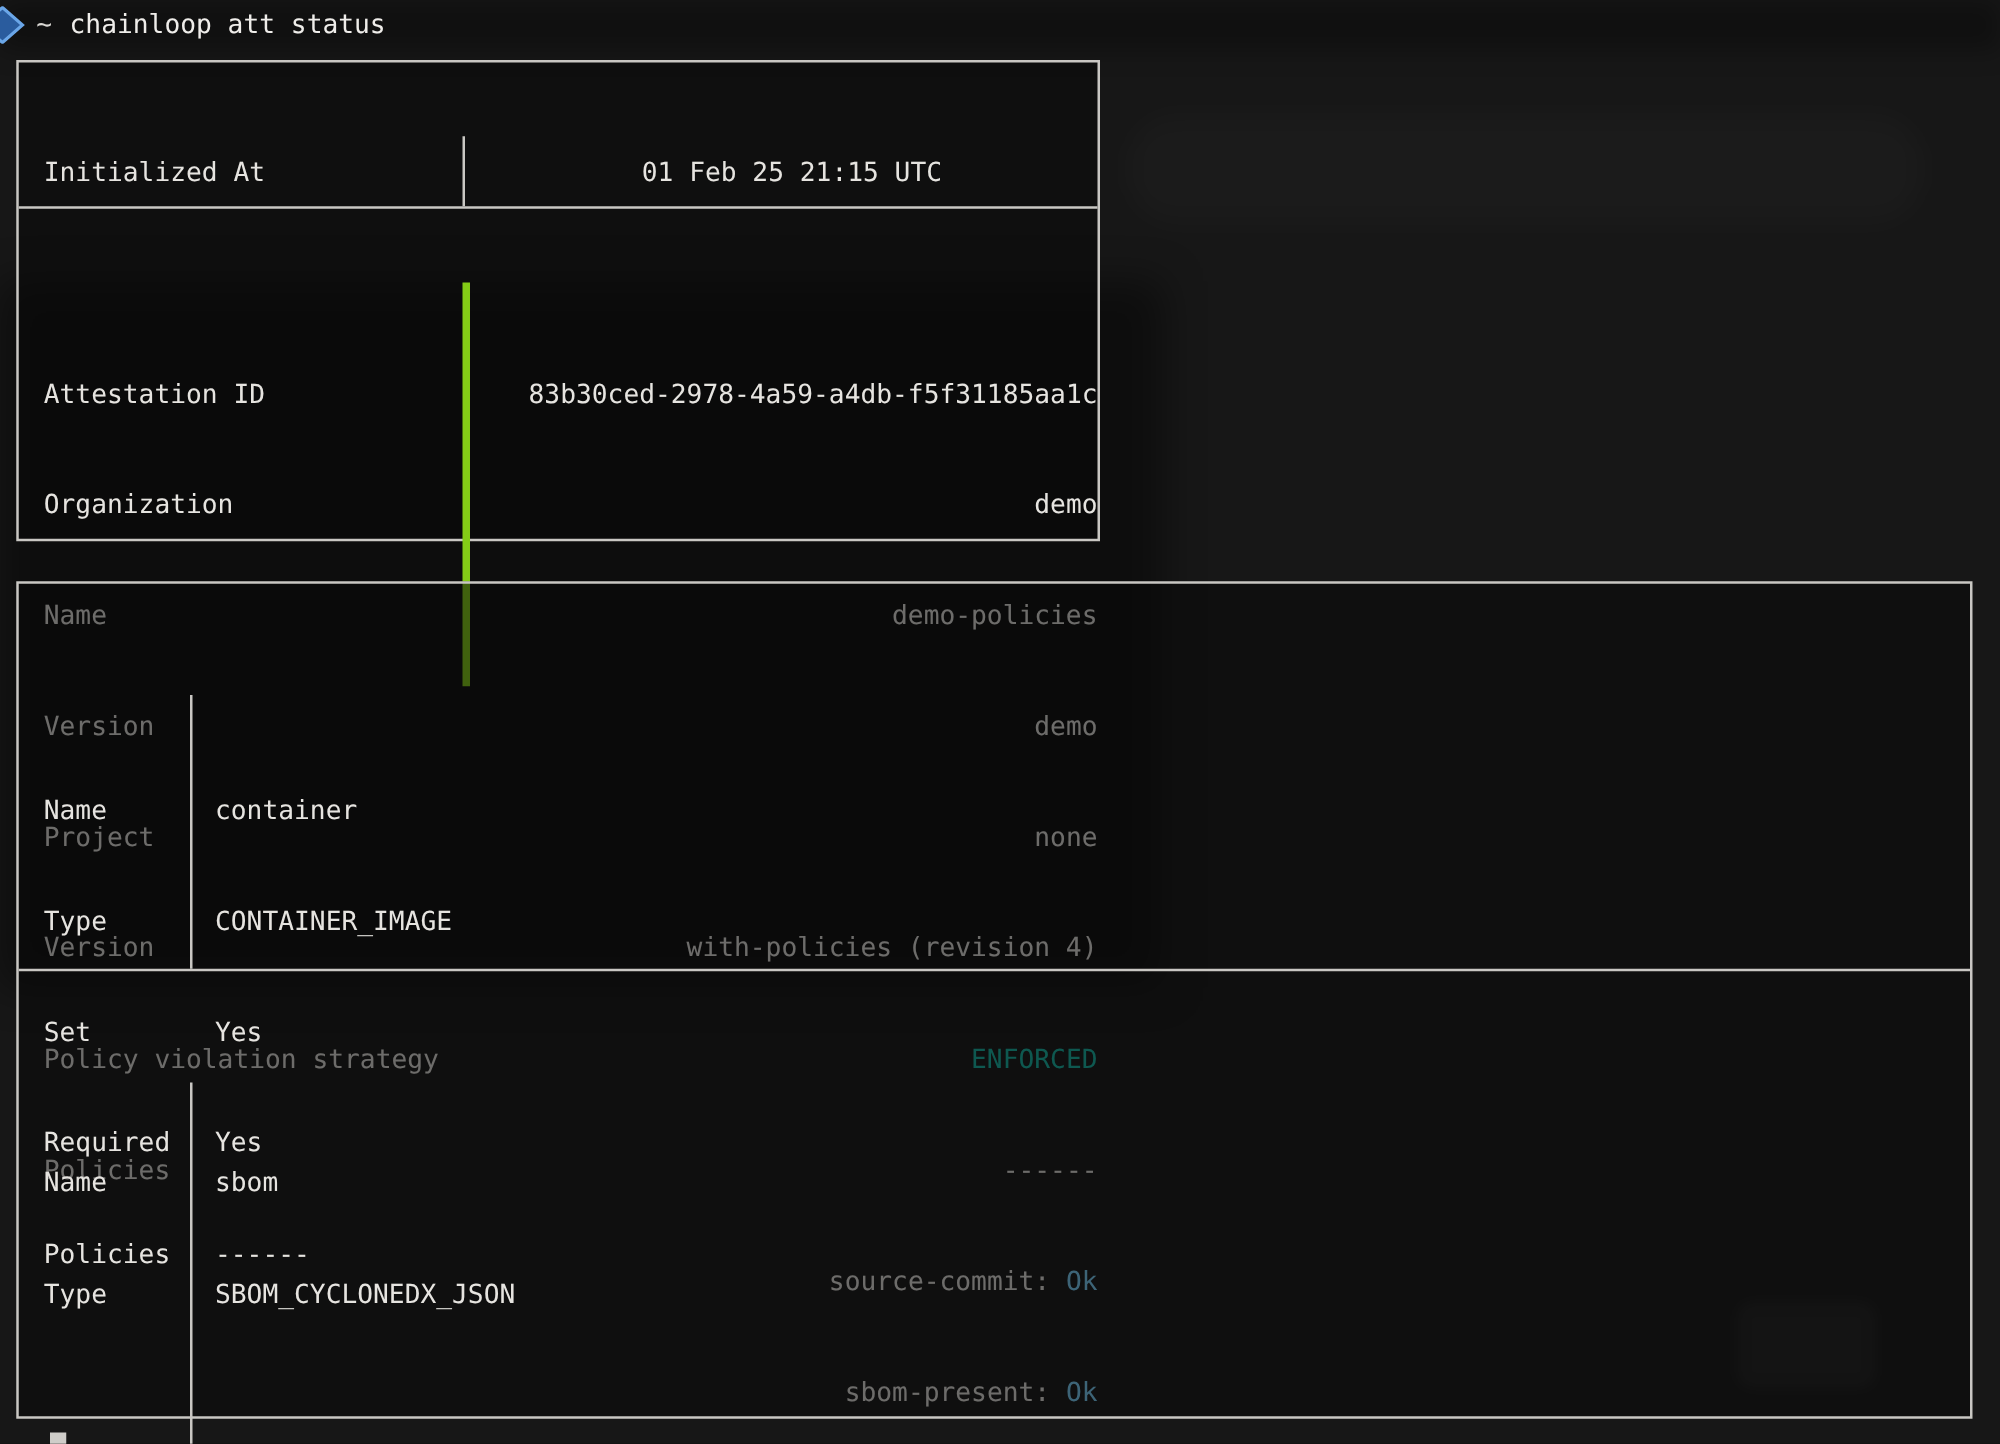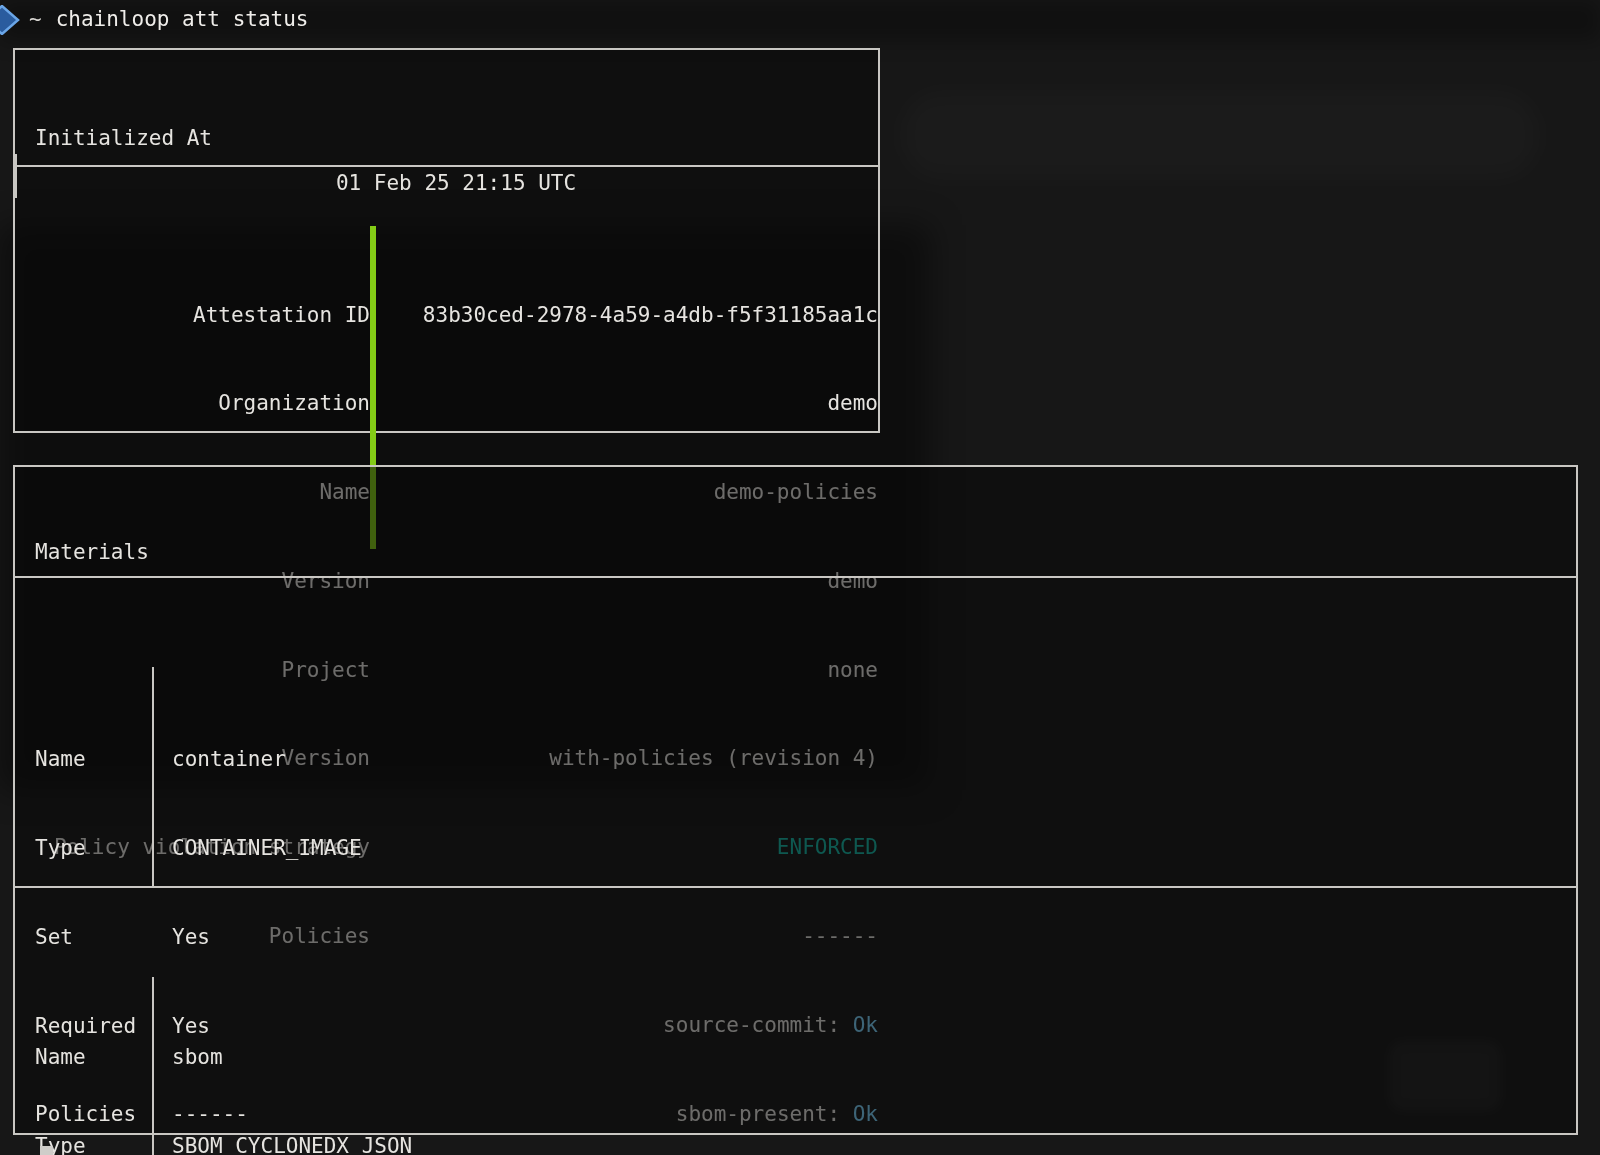--- a/index.html
+++ b/index.html
@@ -43,25 +43,25 @@
   .prompt-tilde { color: #d9d7d3; margin-right: 14px; }
   .prompt-cmd { color: #efedea; }
 
   .tbl {
     position: absolute;
     border: 2px solid #c9c7c3;
     background: rgba(9,9,9,0.55);
     white-space: pre;
   }
   #att-table { left: 13px; top: 48px; width: 867px; height: 385px; }
-  .att-header { display: flex; height: 58px; border-bottom: 2px solid #c9c7c3; flex-direction: column; }
+  .att-header { display: flex; height: 58px; border-bottom: 2px solid #c9c7c3; }
   .att-header .hl { width: 355px; padding: 15px 0 0 20px; }
   .att-header .hv { flex: 1; border-left: 2px solid #c9c7c3; padding: 15px 0 0 17px; text-align: center; }
   .att-body { display: flex; height: 323px; }
-  .col-labels { width: 355px; padding: 15px 0 0 20px; text-align: right; }
+  .col-labels { width: 355px; padding: 15px 0 0 20px; }
   .col-values { flex: 1; border-left: 6px solid #84cc16; padding: 15px 0 0 17px; text-align: right; }
 
   #materials-table { left: 13px; top: 465px; width: 1565px; height: 670px; }
   .mat-header { height: 52px; border-bottom: 2px solid #c9c7c3; padding: 12px 0 0 20px; }
   .mat-section { display: flex; }
   .mat-section.first { height: 221px; border-bottom: 2px solid #c9c7c3; }
   .mat-section.second { height: 393px; }
   .mat-labels { width: 137px; padding: 19px 0 0 20px; }
   .mat-section.second .mat-labels { padding-top: 7px; }
   .mat-values { flex: 1; border-left: 2px solid #c9c7c3; padding: 19px 0 0 18px; }
@@ -120,21 +120,20 @@
         <span class="line">with-policies (revision 4)</span>
         <span class="line enforced">ENFORCED</span>
         <span class="line">------</span>
         <span class="line"><span class="pl">source-commit:</span><span class="ok">Ok</span></span>
         <span class="line"><span class="pl">sbom-present:</span><span class="ok">Ok</span></span>
       </div>
     </div>
   </div>
 
   <div class="tbl" id="materials-table">
-    <div class="mat-header">Materials</div>
 
     <div class="mat-section first">
       <div class="mat-labels">
         <span class="line">Name</span>
         <span class="line">Type</span>
         <span class="line">Set</span>
         <span class="line">Required</span>
         <span class="line">Policies</span>
       </div>
       <div class="mat-values">

